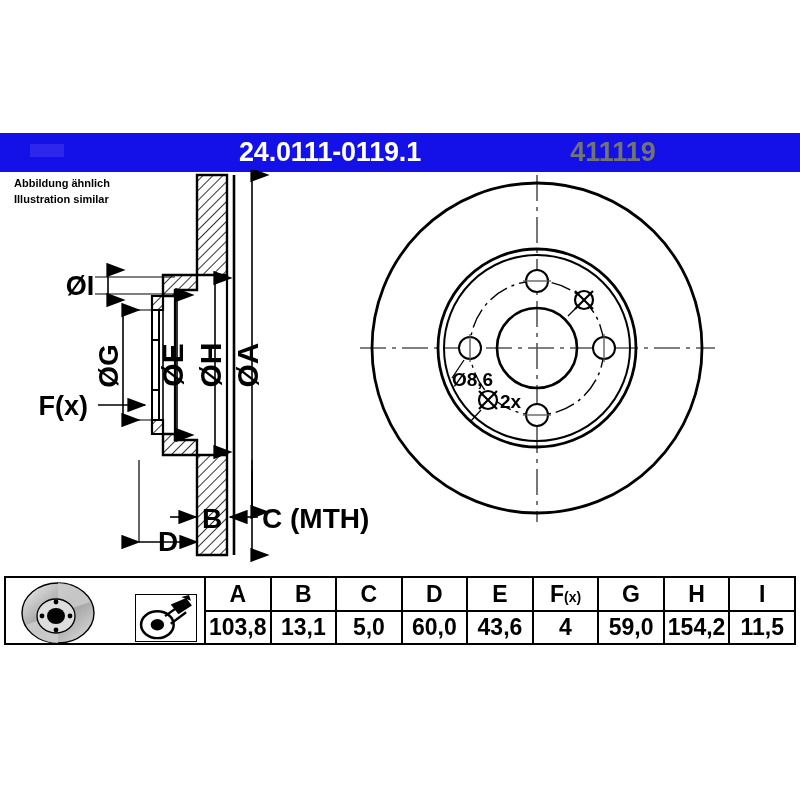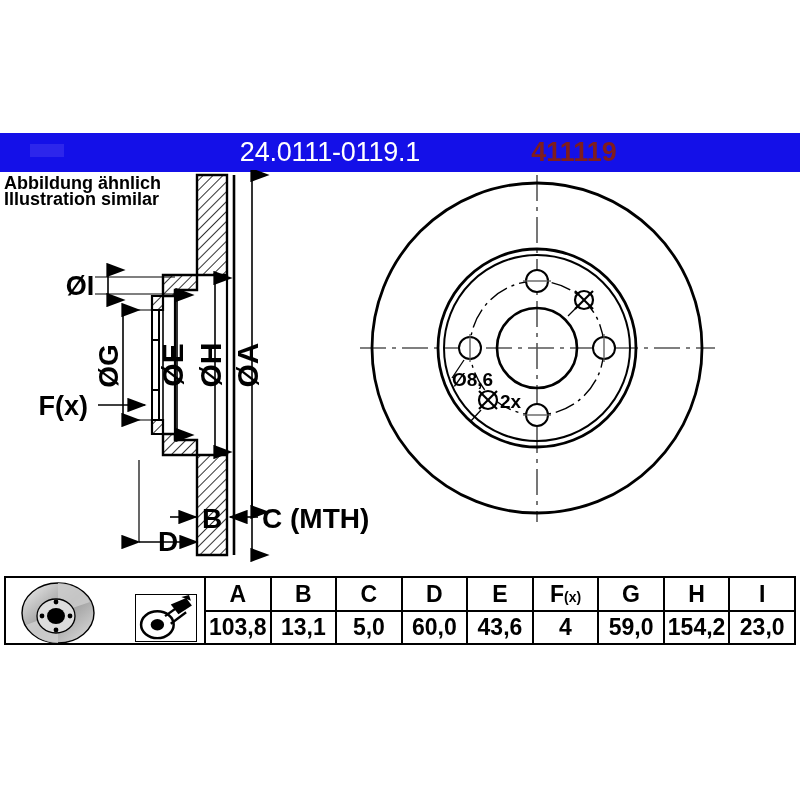--- a/index.html
+++ b/index.html
@@ -41,44 +41,44 @@
     opacity: .65;
   }
   .header-part-no {
     position: absolute;
     left: 200px;
     top: 134px;
     width: 260px;
     text-align: center;
     color: #ffffff;
     font-size: 27px;
-    font-weight: normal;
+    font-weight: bold;
     letter-spacing: -0.2px;
     line-height: 37px;
     white-space: nowrap;
   }
   .header-ref-no {
     position: absolute;
-    left: 459px;
+    left: 498px;
     top: 134px;
     width: 230px;
     text-align: center;
-    color: #7f1d1d;
+    color: #737373;
     font-size: 27px;
     font-weight: bold;
     line-height: 37px;
     white-space: nowrap;
   }
 
   
   .disclaimer {
     position: absolute;
-    left: 4px;
+    left: 14px;
     top: 176px;
-    font-size: 18px;
+    font-size: 11px;
     font-weight: bold;
     color: #000000;
     line-height: 15.5px;
     white-space: nowrap;
   }
 
   
   #drawing {
     position: absolute;
     left: 0;
@@ -354,18 +354,18 @@
       </tr>
       <tr>
         <td>103,8</td>
         <td>13,1</td>
         <td>5,0</td>
         <td>60,0</td>
         <td>43,6</td>
         <td>4</td>
         <td>59,0</td>
         <td>154,2</td>
-        <td>23,0</td>
+        <td>11,5</td>
       </tr>
     </tbody>
   </table>
 
 </div>
 
 </body></html>

